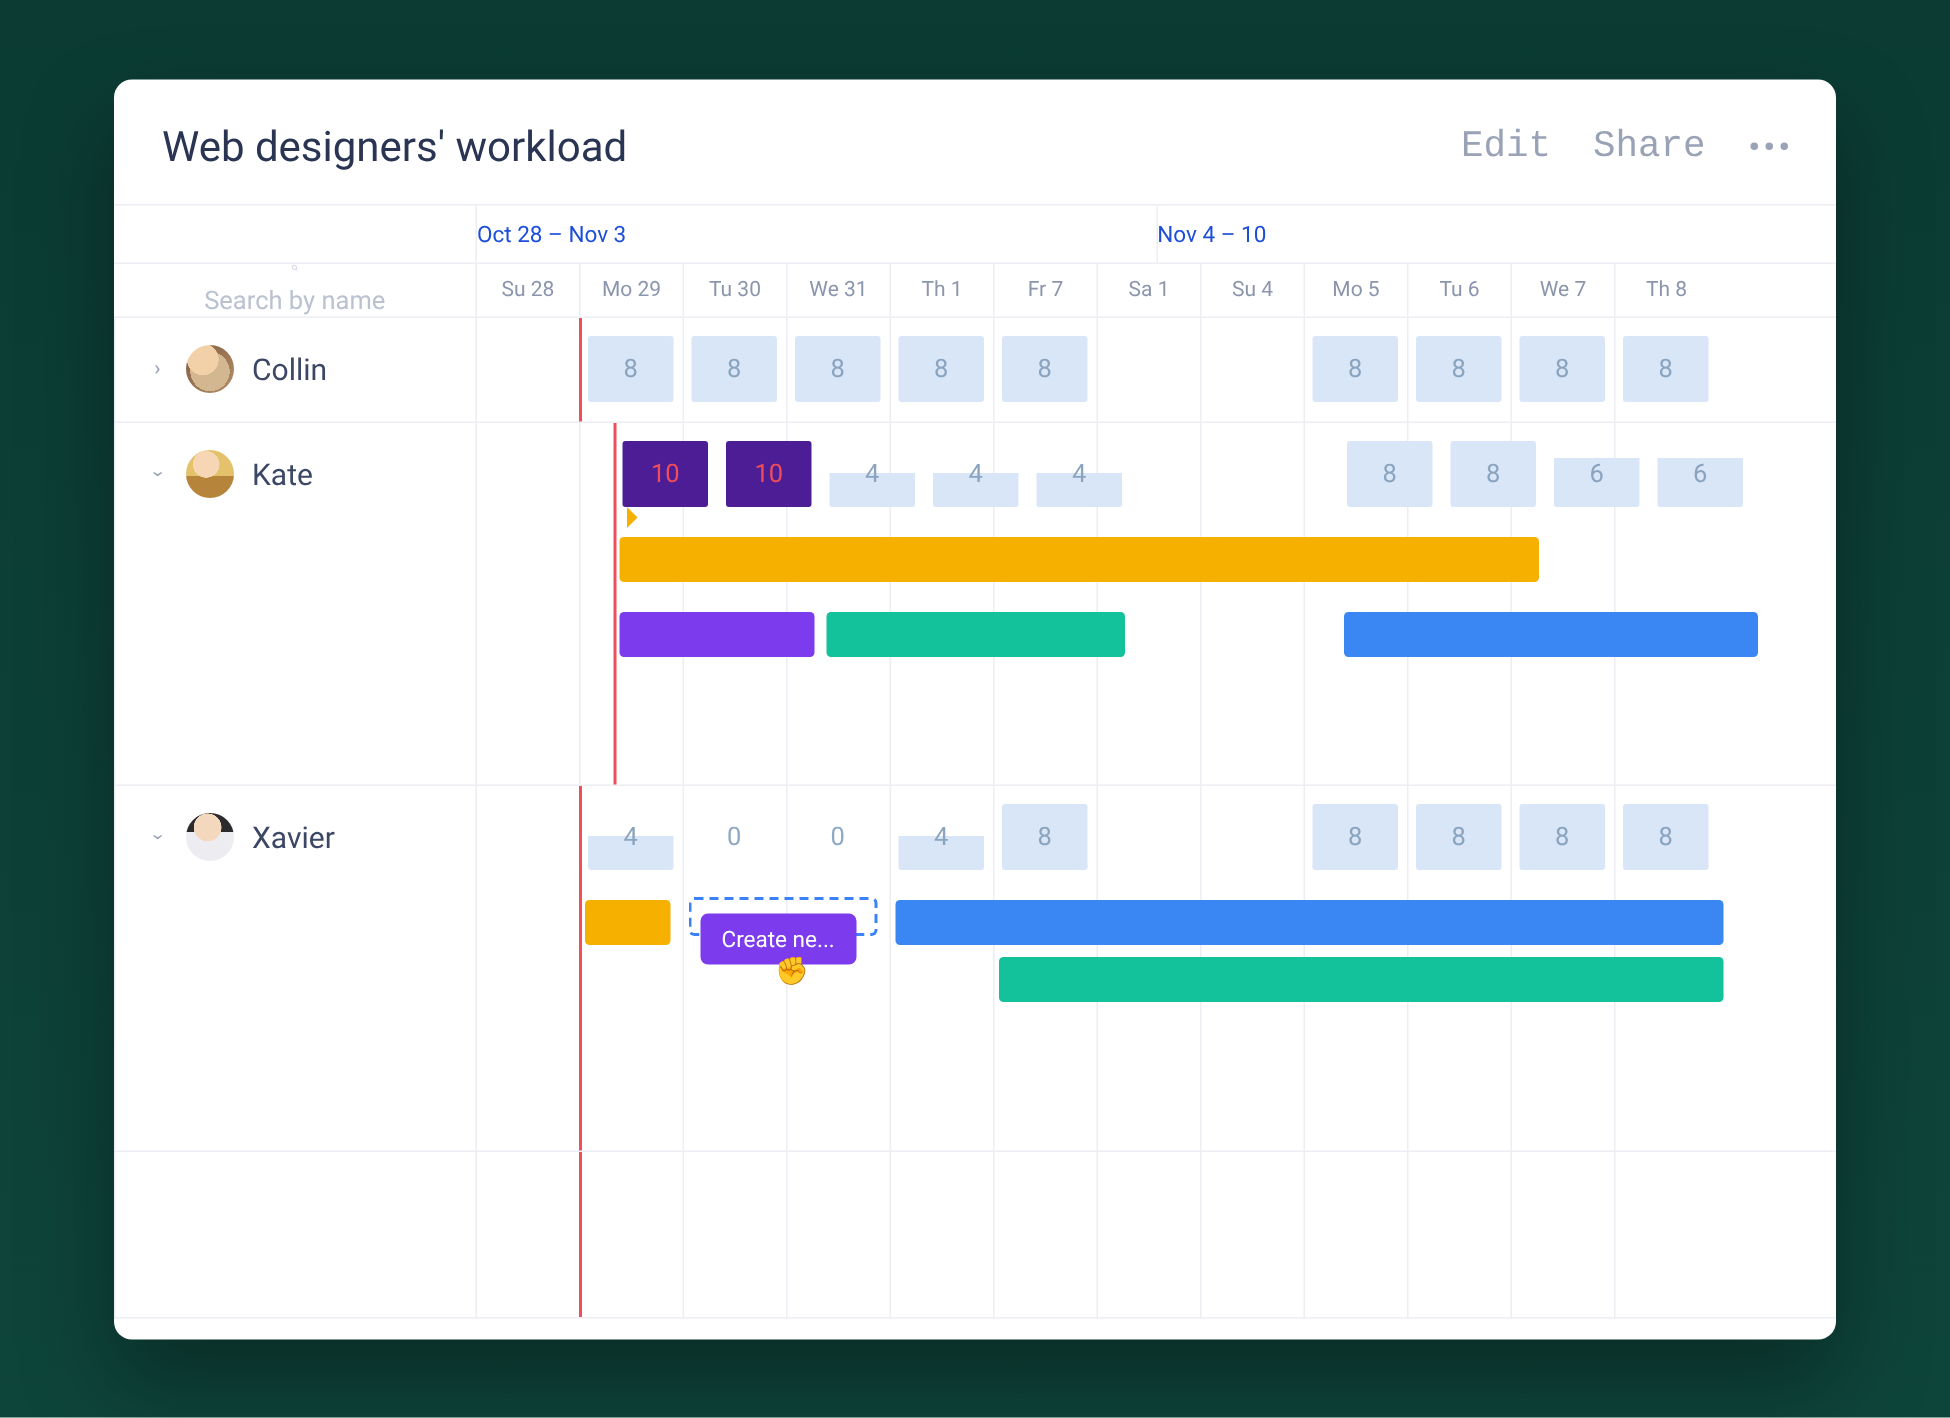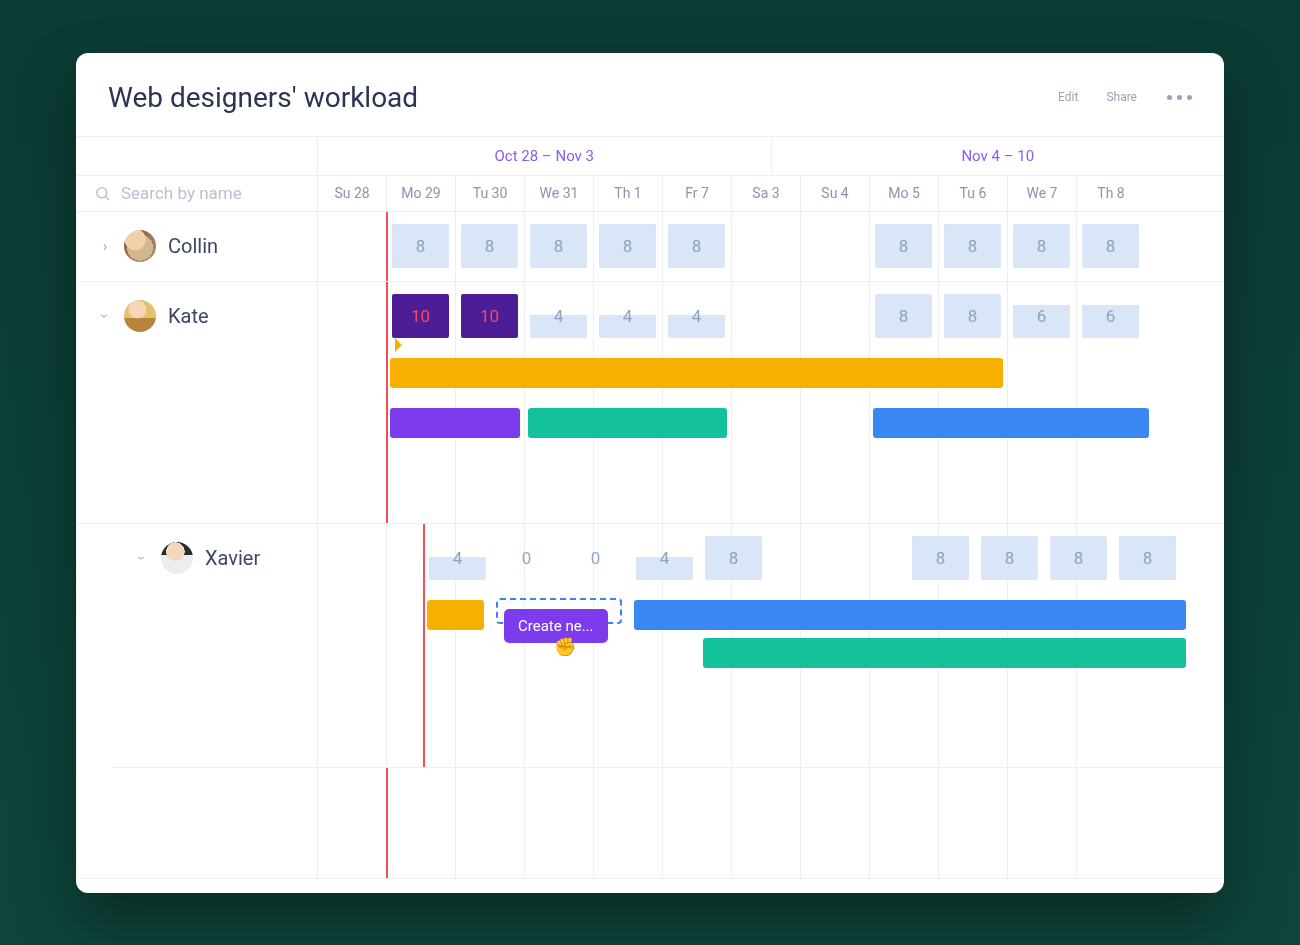--- a/index.html
+++ b/index.html
@@ -16,40 +16,40 @@
     width:1300px;height:945px;
     background:linear-gradient(180deg,#0b3b33,#0e453b);
     display:flex;align-items:center;justify-content:center;
   }
   .window{
     width:1148px;height:840px;background:#fff;border-radius:12px;
     box-shadow:0 30px 60px rgba(0,0,0,.35);overflow:hidden;
   }
   .header{display:flex;align-items:center;padding:28px 32px 22px;}
   .title{color:var(--text);font-size:28px;font-weight:400;flex:1;}
-  .h-action{color:var(--muted);font-size:12px;margin-left:28px;cursor:pointer;}
+  .h-action{color:var(--muted);font-size:25px;margin-left:28px;cursor:pointer;font-family:Liberation Mono, monospace;}
   .more-dots{display:flex;gap:5px;margin-left:30px;cursor:pointer;}
   .more-dots span{width:5px;height:5px;border-radius:50%;background:var(--muted);}
 
   .weekbar{display:grid;grid-template-columns:var(--w) 1fr 1fr;border-top:1px solid var(--border);border-bottom:1px solid var(--border);}
-  .weekbar .wk{text-align:center;color:#8b5cf6;font-size:15px;padding:10px 0;border-left:1px solid var(--border);}
+  .weekbar .wk{color:#1d4ed8;font-size:15px;padding:10px 0;border-left:1px solid var(--border);}
 
   .daybar{display:grid;grid-template-columns:var(--w) repeat(12,var(--col));border-bottom:1px solid var(--border);}
-  .daybar .search{display:flex;align-items:center;gap:10px;padding:0 18px;color:#bac1d0;font-size:17px;height:35px;}
+  .daybar .search{display:flex;align-items:center;gap:10px;padding:0 18px;color:#bac1d0;font-size:17px;height:35px;flex-direction:column;}
   .daybar .day{text-align:center;color:#8b95ac;font-size:14px;line-height:35px;border-left:1px solid var(--border);}
   svg.ico{width:17px;height:17px;stroke:#b8bfd0;stroke-width:2;fill:none;}
 
   .body{position:relative;}
   .grid-bg{position:absolute;inset:0;display:grid;grid-template-columns:var(--w) repeat(12,var(--col));pointer-events:none;}
   .grid-bg span{border-left:1px solid var(--border);}
   .rows{position:relative;}
   .row{display:grid;grid-template-columns:var(--w) 1fr;border-bottom:1px solid var(--border);}
   .row-collin{height:70px;}
-  .row-kate{height:242px;}
-  .row-xavier{height:244px;margin-left:37px;}
+  .row-kate{height:242px;gap:23px;}
+  .row-xavier{height:244px;}
   .row-empty{height:111px;}
 
   .name{display:flex;align-items:center;gap:12px;padding:18px 0 0 22px;align-self:start;}
   .caret{width:14px;text-align:center;color:#97a0b5;font-size:14px;}
   .avatar{width:32px;height:32px;border-radius:50%;display:inline-block;}
   .av1{background:radial-gradient(circle at 35% 30%, #f2d1a9 0 34%, transparent 35%), radial-gradient(circle at 50% 55%, #d3b791 0 55%, transparent 0), linear-gradient(135deg,#7e5a3f,#b7916b);}
   .av2{background:radial-gradient(circle at 42% 30%, #f7d6b6 0 30%, transparent 31%), linear-gradient(180deg,#e3c26b 0 55%,#b6853b 0);}
   .av3{background:radial-gradient(circle at 45% 30%, #f4d8bd 0 32%, transparent 33%), linear-gradient(180deg,#2b2b2d 0 40%, #ededf1 0);}
   .pname{color:#3c4766;font-size:20px;}
 
@@ -100,21 +100,21 @@
           <line x1="21" y1="21" x2="16.5" y2="16.5"></line>
         </svg>
       <span>Search by name</span>
     </div>
     <div class="day">Su 28</div>
     <div class="day">Mo 29</div>
     <div class="day">Tu 30</div>
     <div class="day">We 31</div>
     <div class="day">Th 1</div>
     <div class="day">Fr 7</div>
-    <div class="day">Sa 3</div>
+    <div class="day">Sa 1</div>
     <div class="day">Su 4</div>
     <div class="day">Mo 5</div>
     <div class="day">Tu 6</div>
     <div class="day">We 7</div>
     <div class="day">Th 8</div>
   </div>
 
   <div class="body">
     <div class="grid-bg">
         <span></span>

